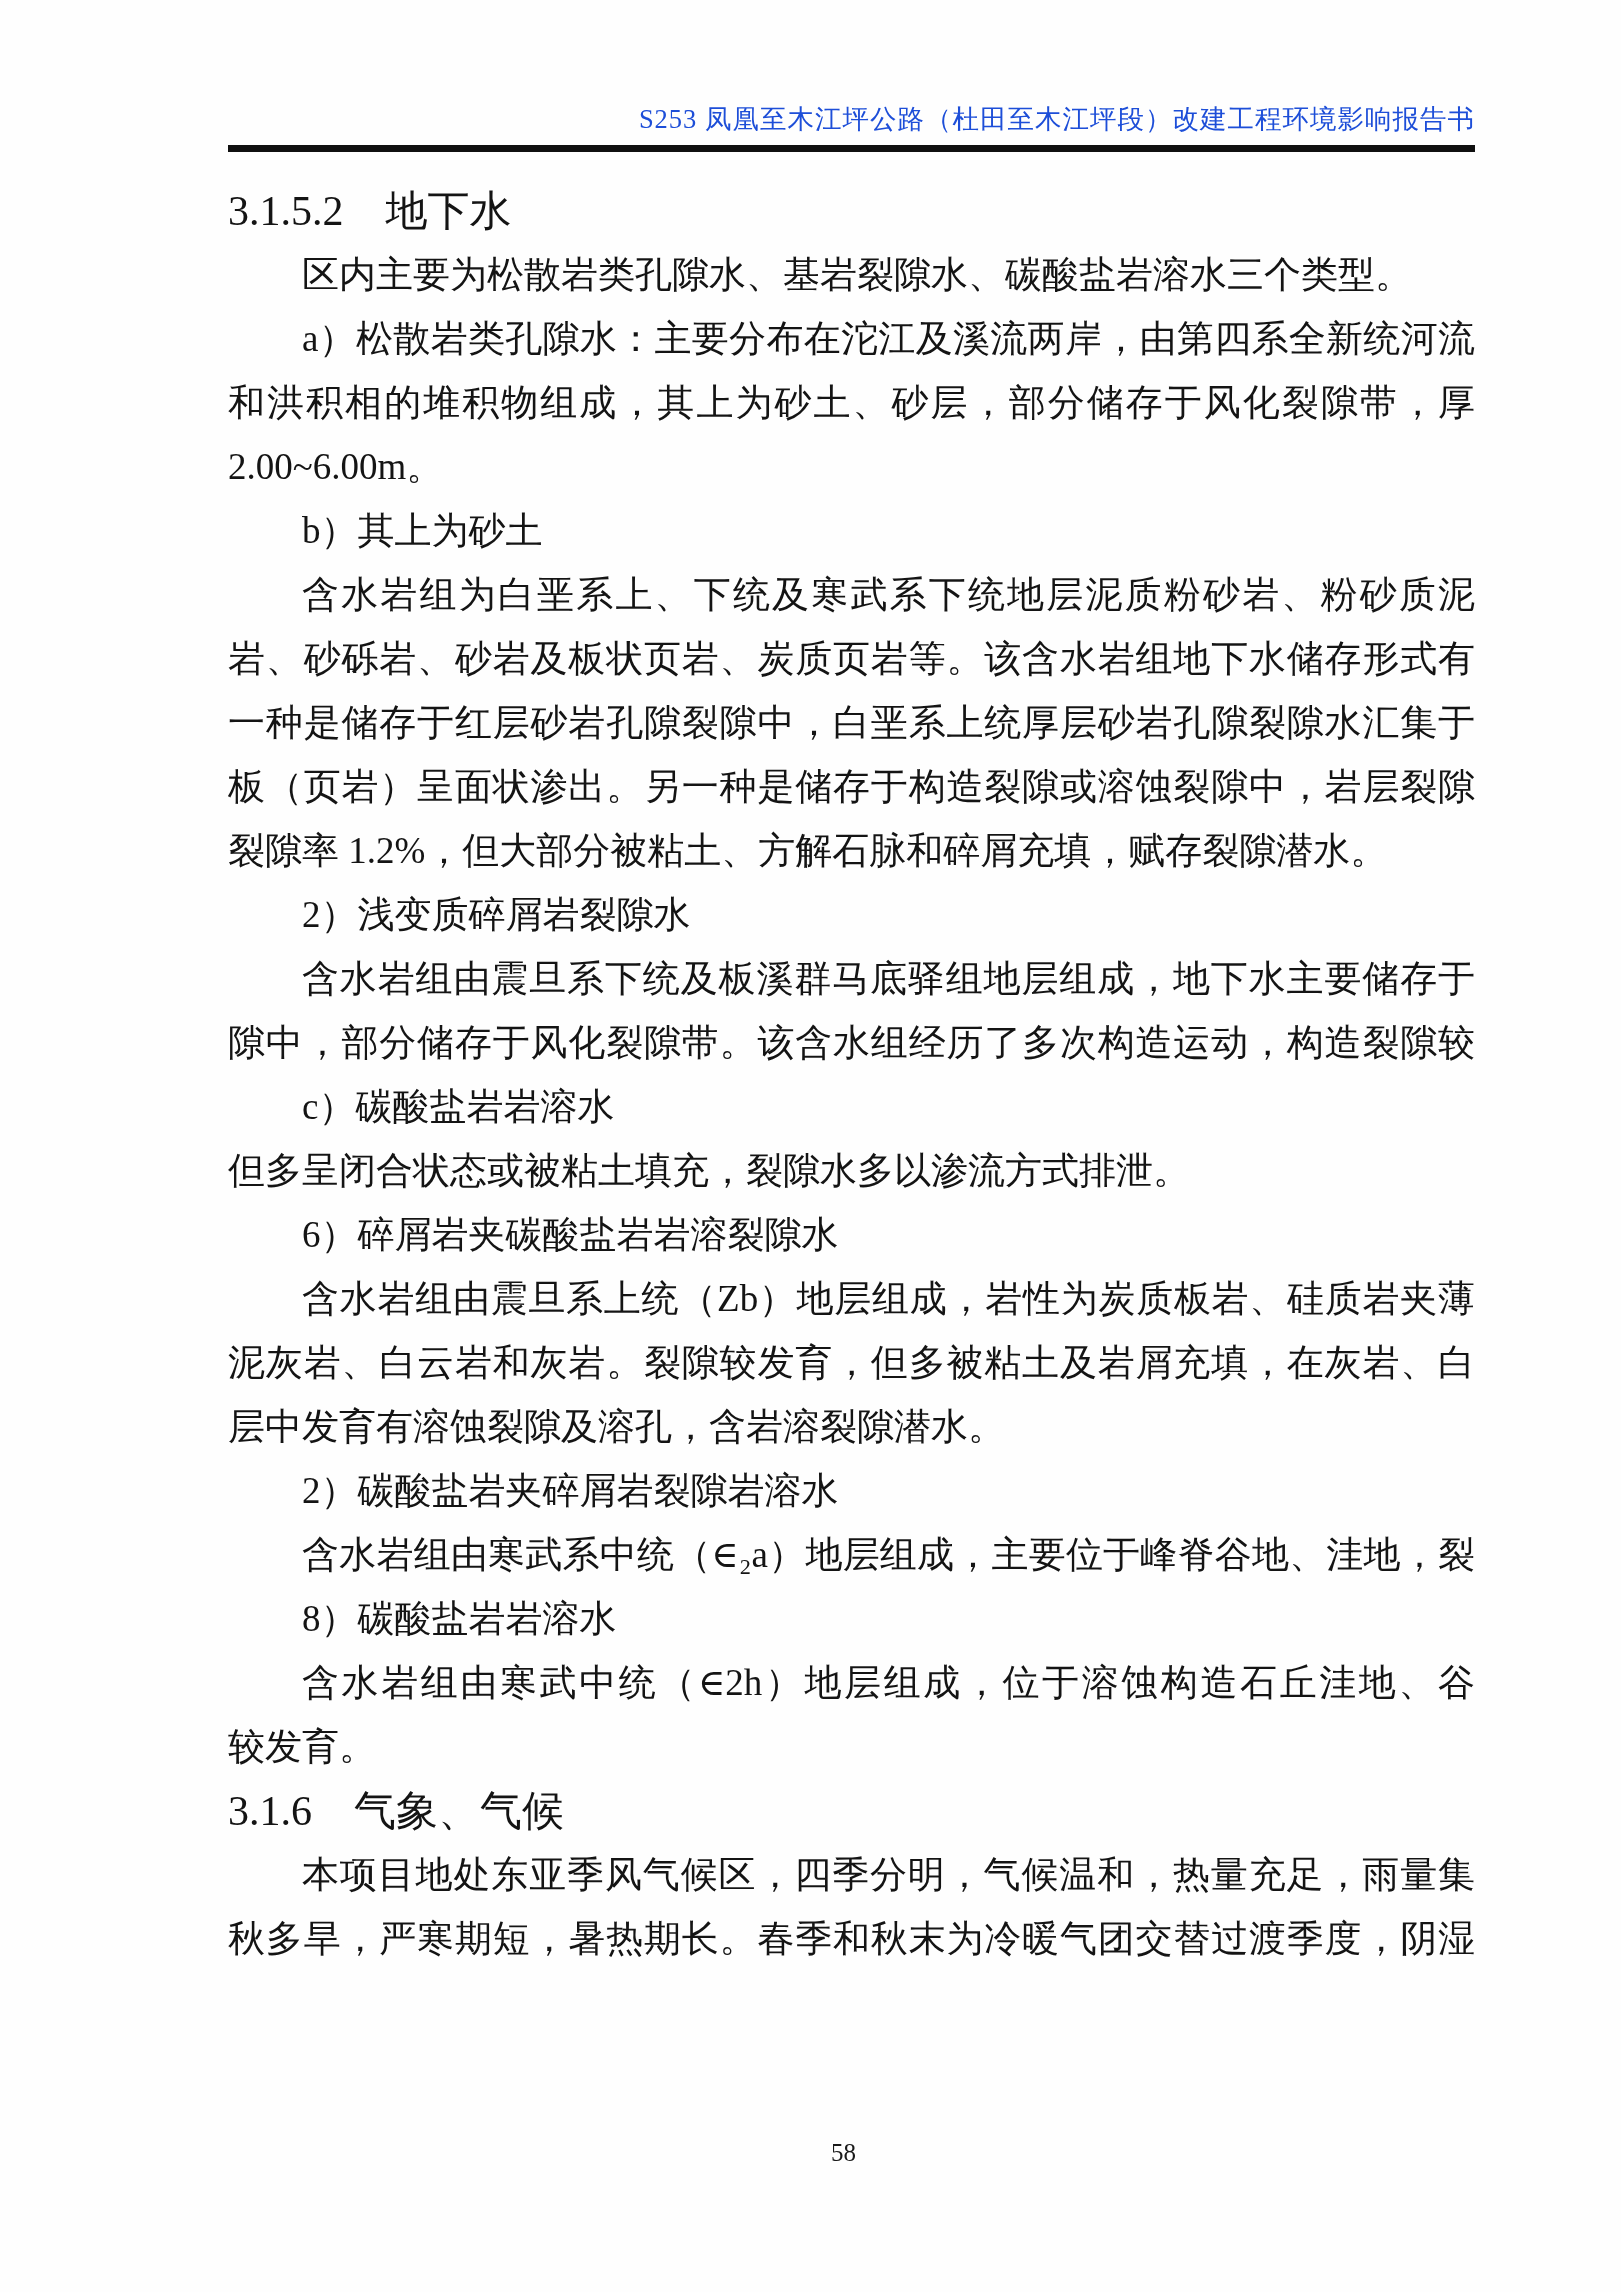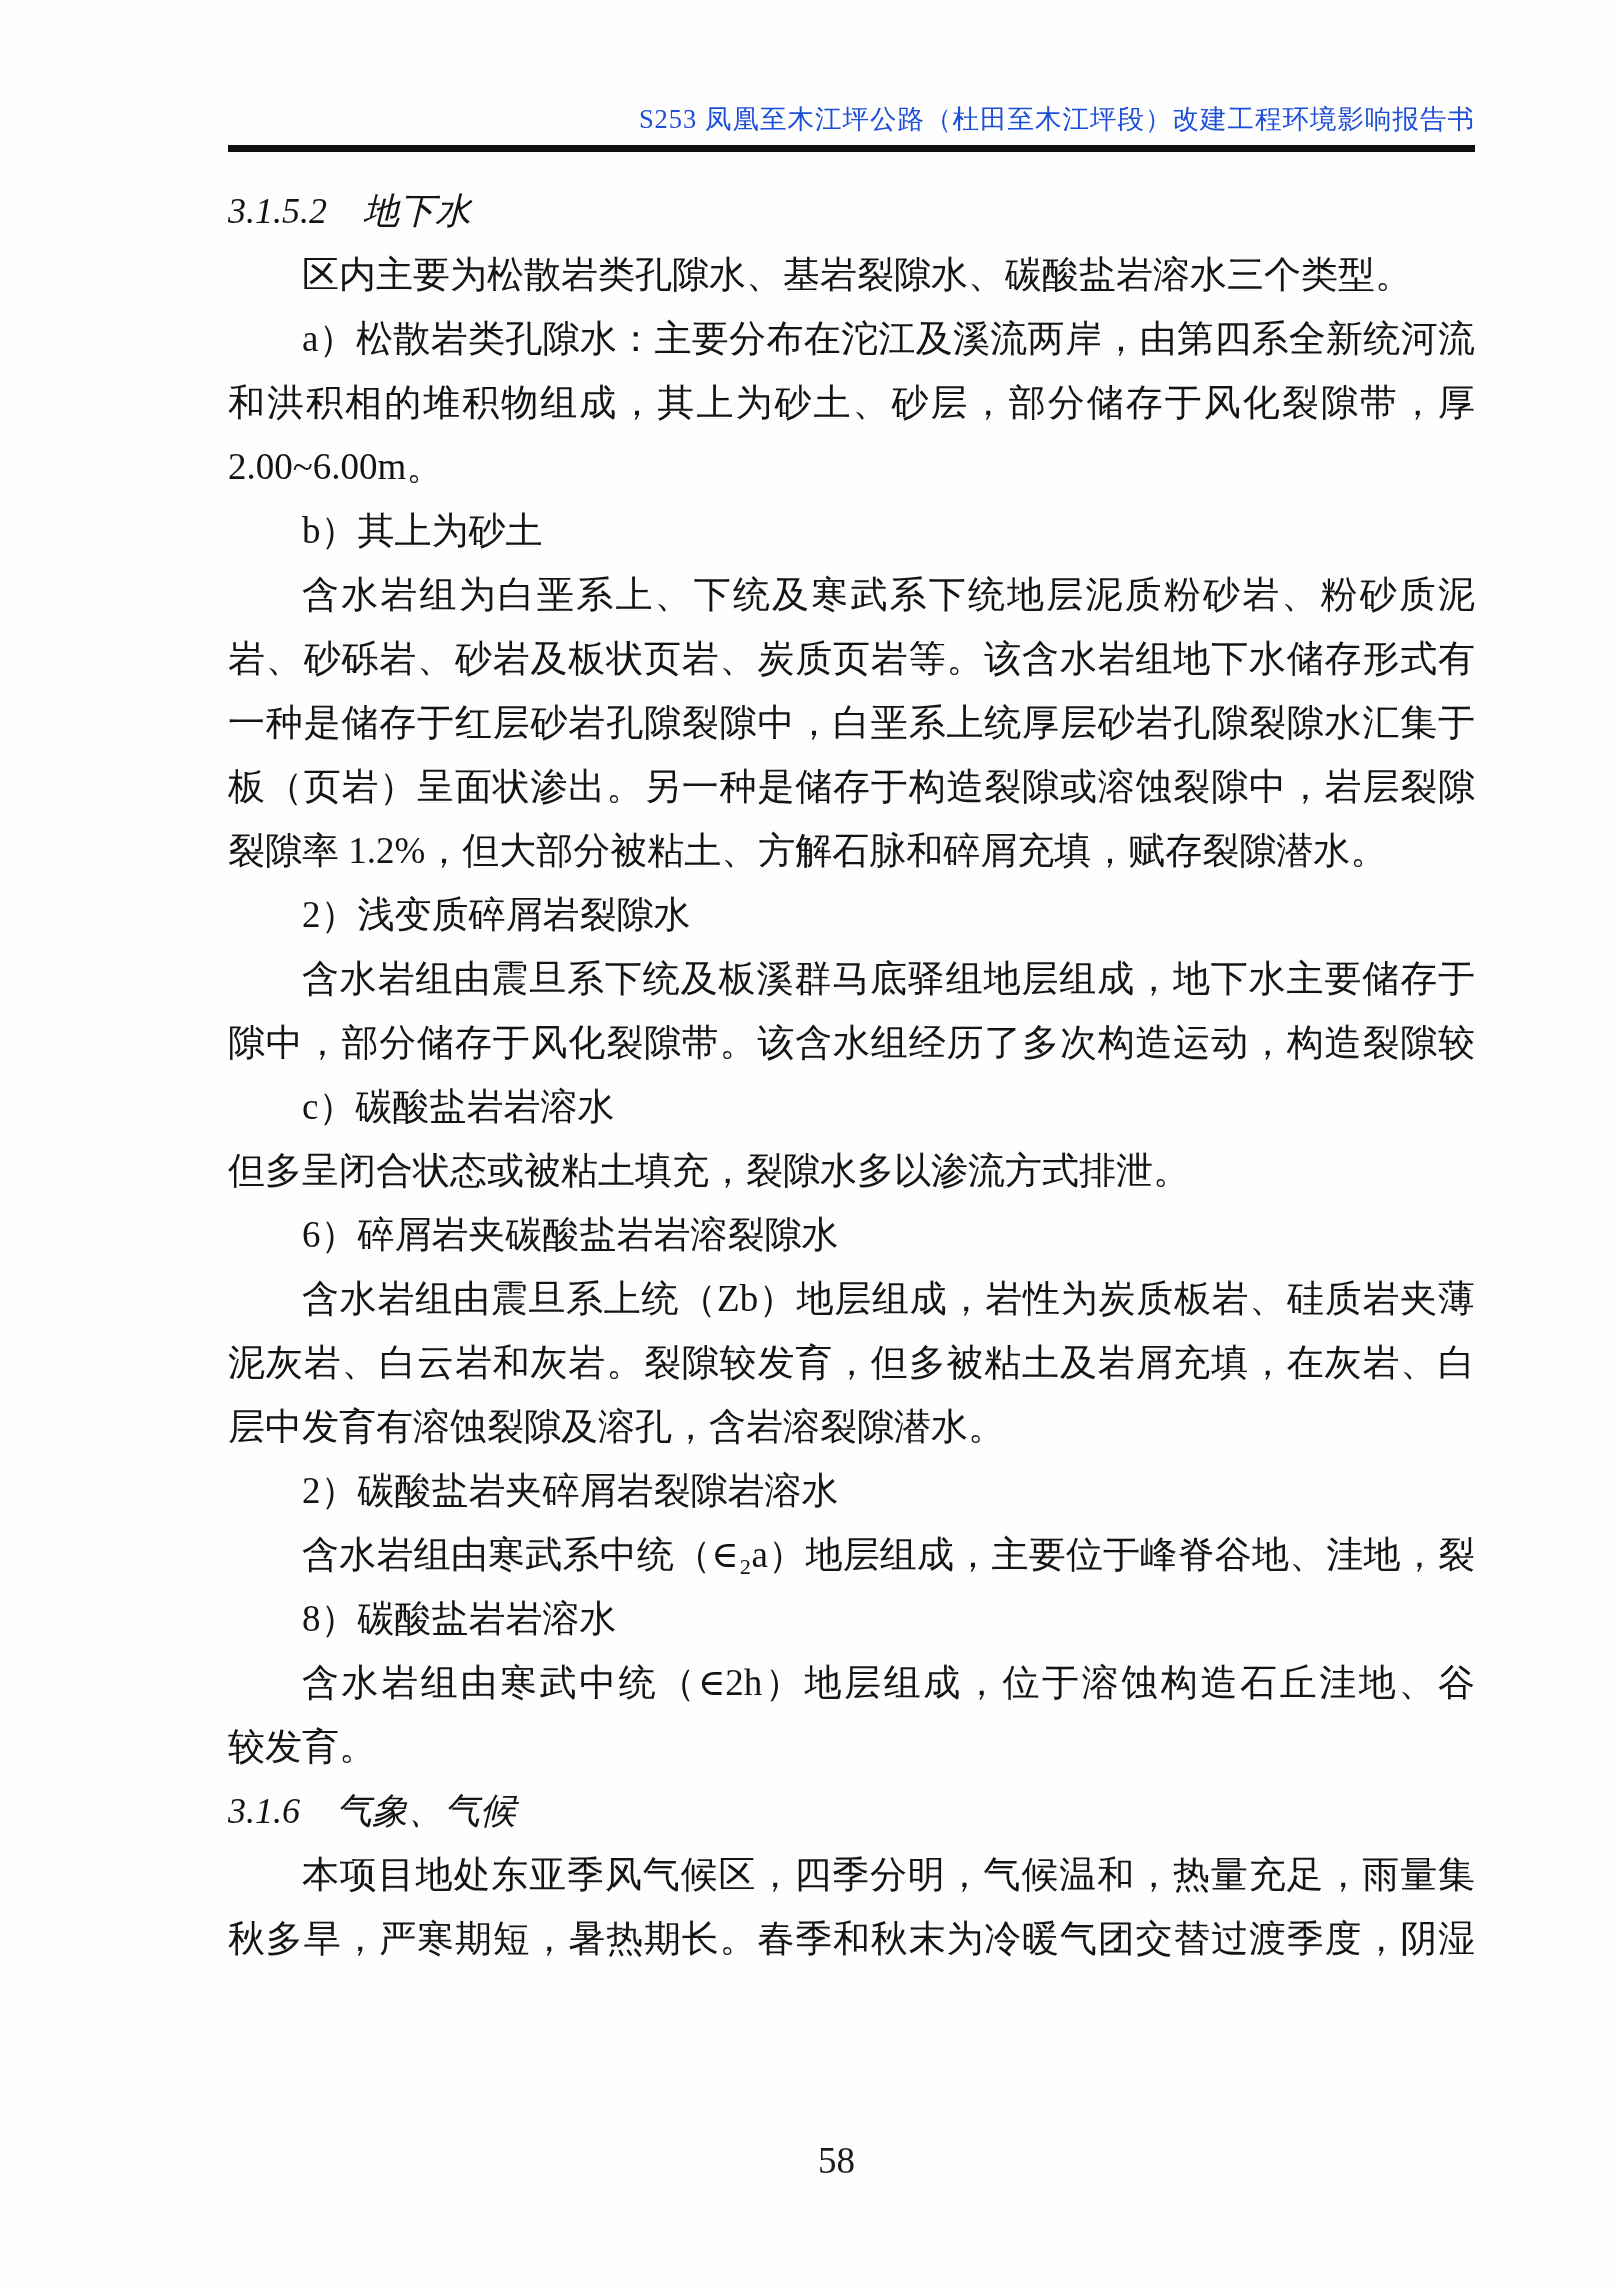--- a/index.html
+++ b/index.html
@@ -42,28 +42,28 @@
     height: 64px;
     line-height: 64px;
     font-size: 37px;
     text-align: justify;
     white-space: normal;
     overflow: hidden;
     color: #141414;
   }
   .line.fill { text-align-last: justify; }
   .line.indent { padding-left: 74px; }
-  .line.heading { font-size: 36px; font-style: italic; }
+  .line.heading { font-size: 42px; }
   .footer {
     position: absolute;
     top: 2139px;
-    left: 213px;
+    left: 220px;
     width: 1247px;
     text-align: center;
-    font-size: 37px;
+    font-size: 25px;
     color: #1a1a1a;
   }
 </style>
 </head>
 <body>
 
 <div class="page">
   <div class="header-title">S253 凤凰至木江坪公路（杜田至木江坪段）改建工程环境影响报告书</div>
   <div class="header-rule"></div>
 

